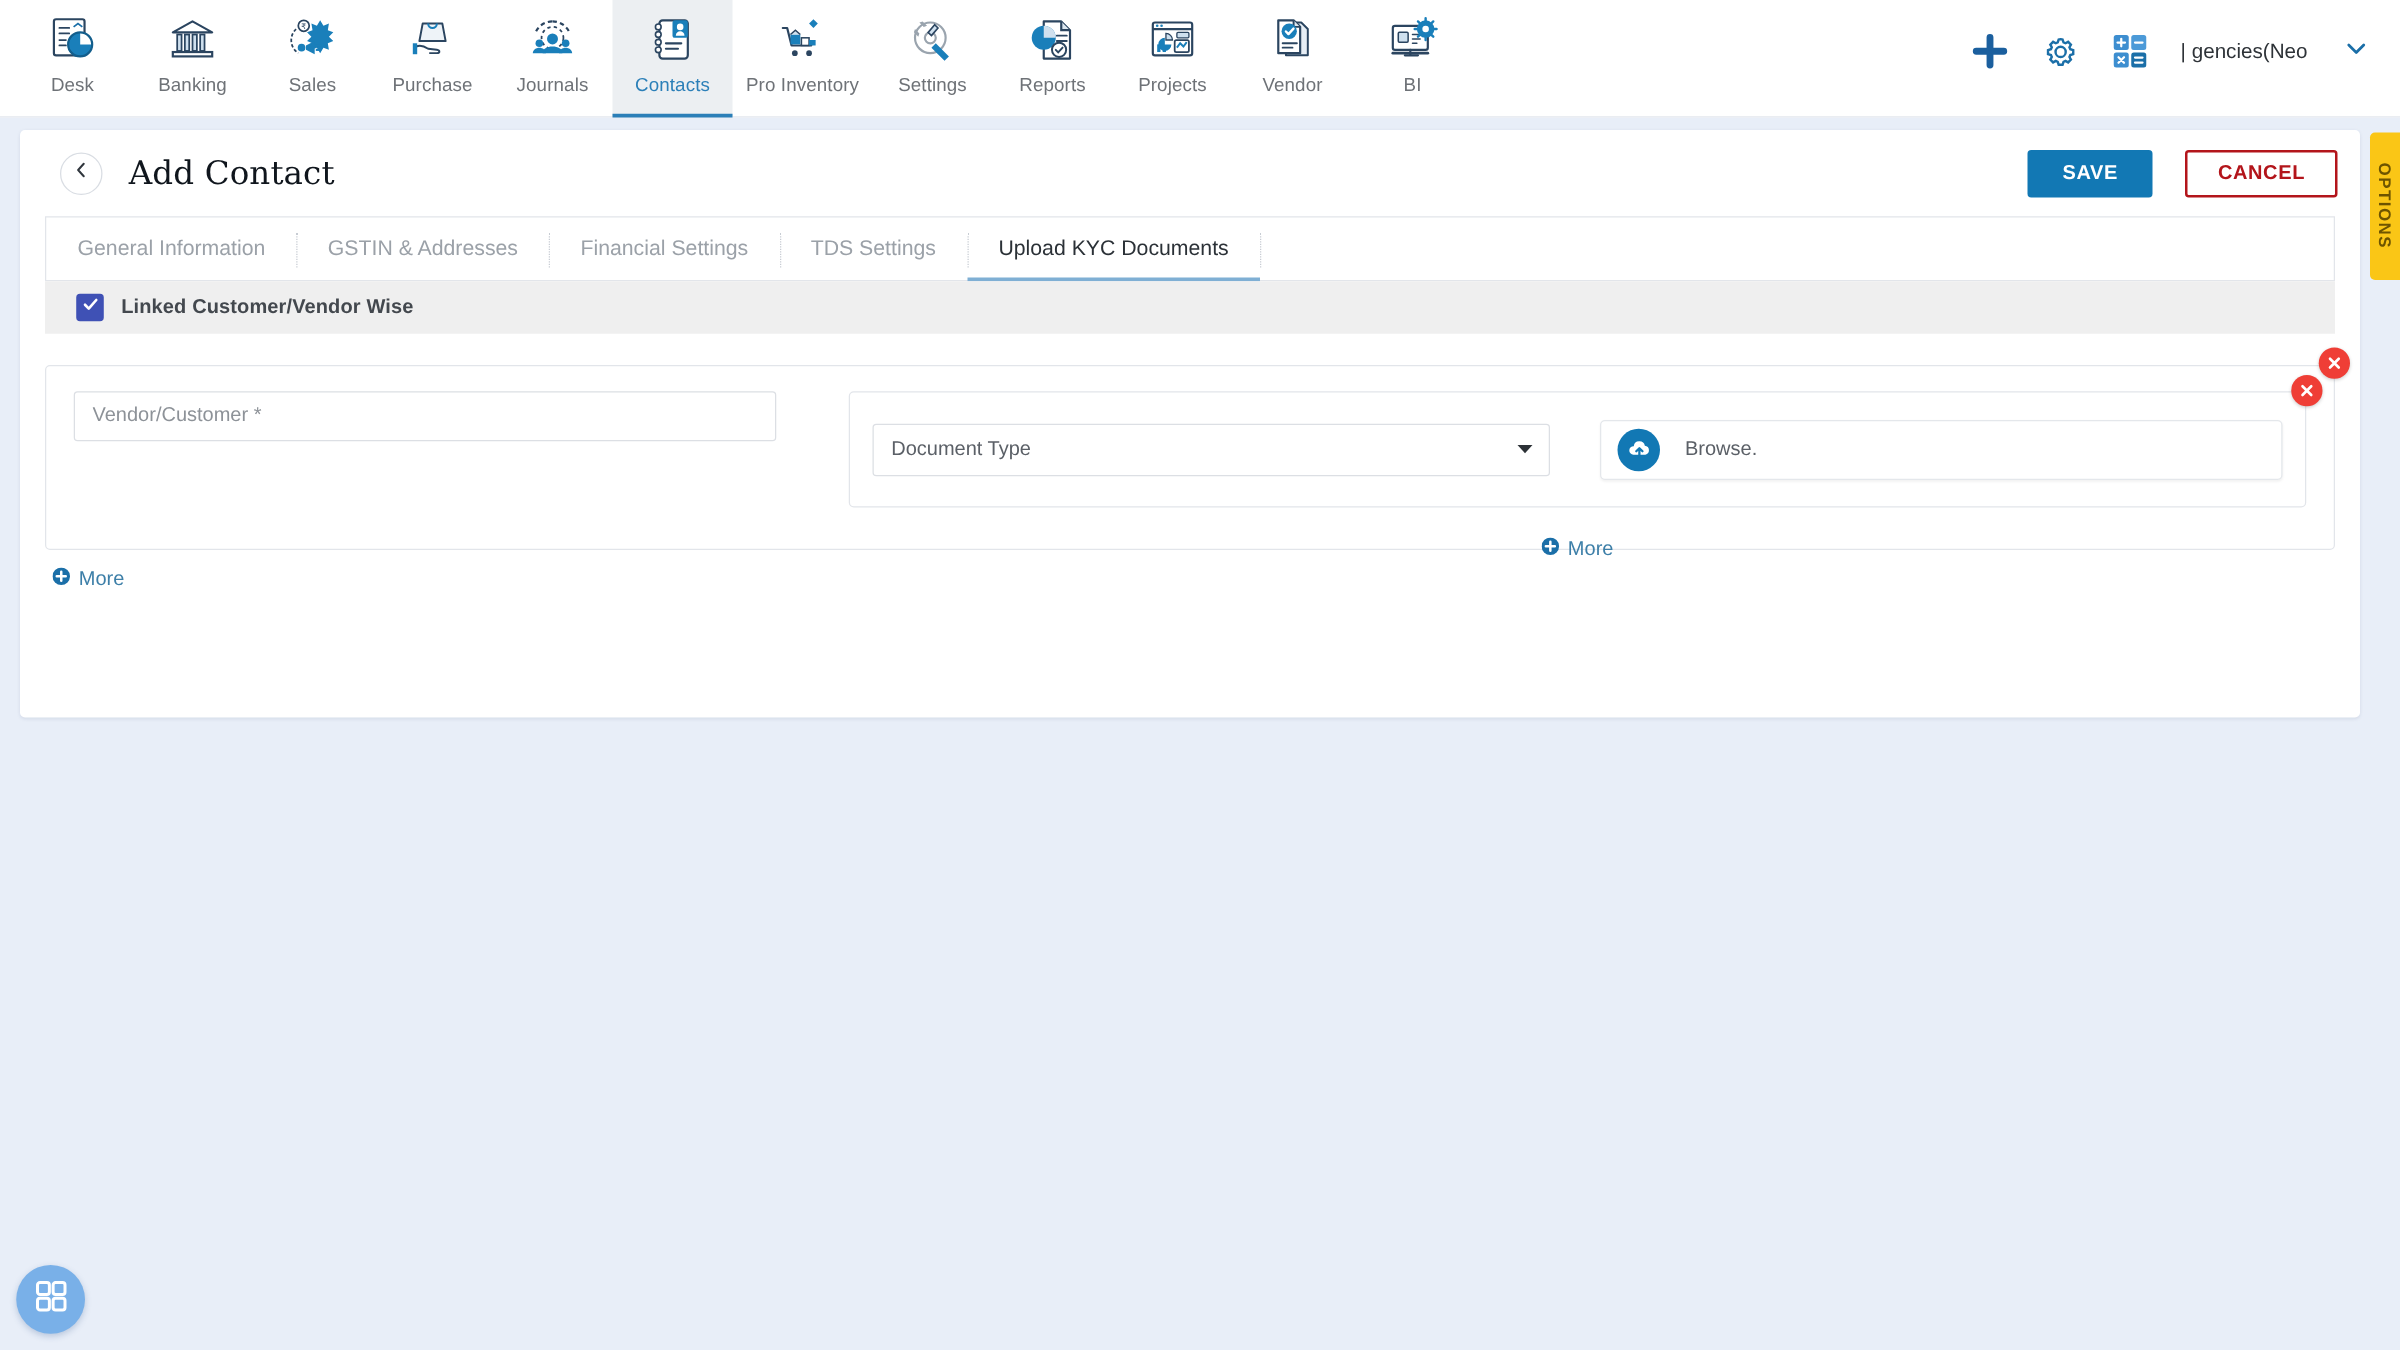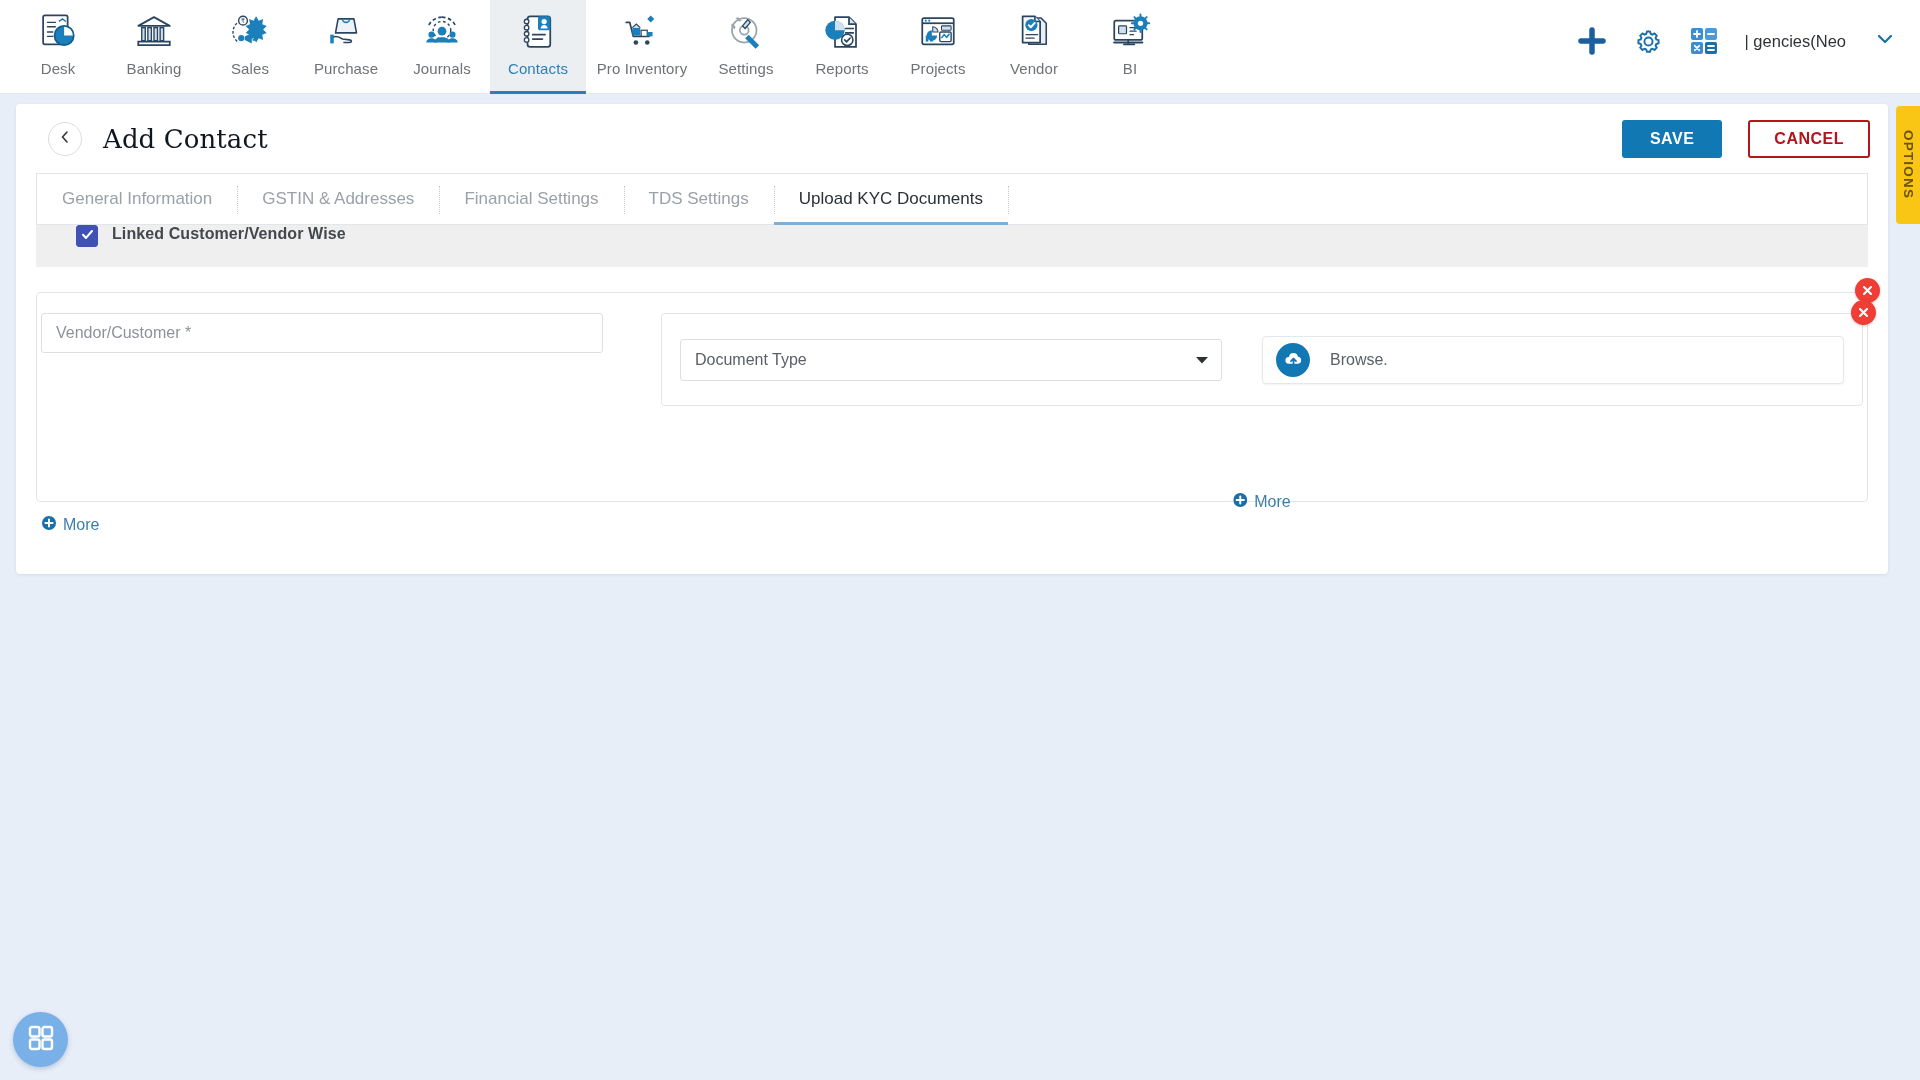--- a/index.html
+++ b/index.html
@@ -164,39 +164,39 @@
   .tab-endcap { position: relative; width: 1px; }
   .tab-endcap::before {
     content: ""; position: absolute; left: 0; top: 12px;
     height: 28px; width: 1px; border-left: 1px dotted #c7ccd3;
   }
 
   
   .kyc-body { padding: 0 20px; position: relative; }
   .linked-bar {
     height: 42px; background: #efefef;
-    display: flex; 
-    padding-left: 40px; gap: 14px;
+    display: flex; align-items: center;
+    padding-left: 25px; gap: 14px;
   }
   .cbox {
     width: 22px; height: 22px; border-radius: 3px;
     background: #3f51b5; border: 1px solid #3f51b5;
     display: flex; align-items: center; justify-content: center;
     cursor: pointer; flex: none;
   }
   .linked-label { font-size: 16px; color: #43484e; font-weight: bold; letter-spacing: .1px; }
 
   .outer-box {
     margin-top: 25px;
     border: 1px solid #e2e5ea;
     border-radius: 4px;
-    height: 210px;
+    height: 148px;
     position: relative;
     display: flex;
-    padding: 20px 4px;
+    padding: 20px 22px;
   }
   .left-col { width: 620px; flex: none; }
   .inp {
     width: 562px; height: 40px;
     border: 1px solid #dcdfe4; border-radius: 3px;
     background: #fff;
     padding: 0 14px;
     font-size: 16px; color: #5b6067;
     font-family: "Liberation Sans", sans-serif;
     outline: none;

